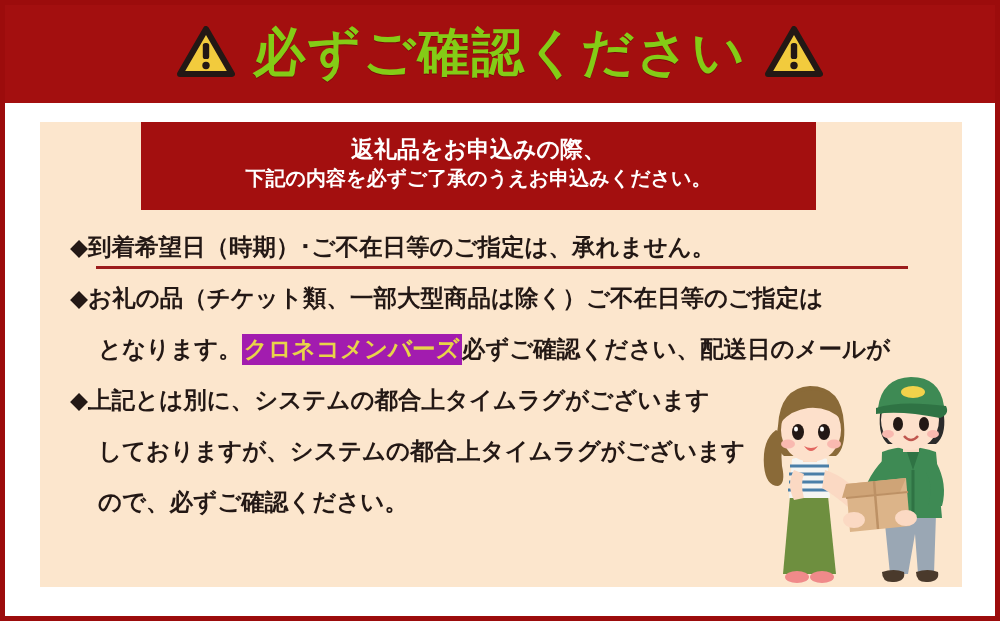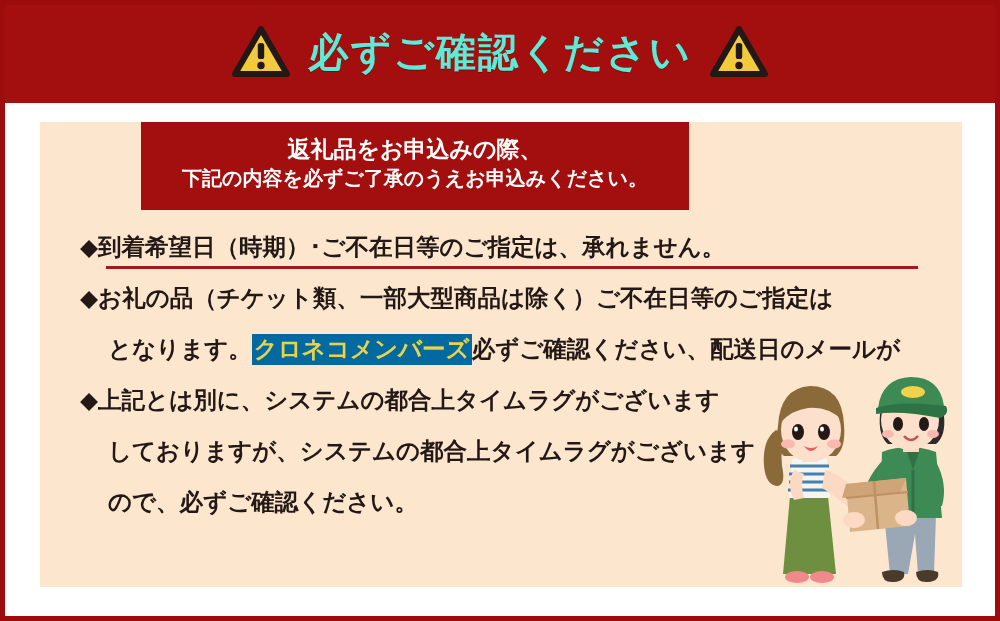--- a/index.html
+++ b/index.html
@@ -27,22 +27,22 @@
     top: -5px;
     width: 1000px;
     height: 103px;
     background: #a30f0f;
     display: flex;
     align-items: center;
     justify-content: center;
     gap: 18px;
   }
   .header-title {
-    color: #5eead4;
-    font-size: 40px;
+    color: #84cc16;
+    font-size: 52px;
     font-weight: bold;
     letter-spacing: 2px;
     white-space: nowrap;
     line-height: 1;
     text-shadow: 0 1px 0 rgba(0,0,0,0.25);
   }
   .warn-icon {
     width: 58px;
     height: 52px;
     flex: 0 0 auto;
@@ -56,42 +56,42 @@
     width: 922px;
     height: 465px;
     background: #fce6cd;
     overflow: hidden;
   }
   
   .sub-banner {
     position: absolute;
     left: 101px;
     top: -5px;
-    width: 548px;
+    width: 675px;
     height: 93px;
     background: #a30f0f;
     display: flex;
     flex-direction: column;
     align-items: center;
     justify-content: center;
     gap: 4px;
   }
   .sub-banner-line {
     color: #ffffff;
     font-weight: bold;
     white-space: nowrap;
     line-height: 1.18;
   }
   .sub-line-1 { font-size: 23px; }
   .sub-line-2 { font-size: 20px; }
 
   
   .body-text {
     position: absolute;
-    left: 40px;
+    left: 30px;
     top: 100px;
     width: 860px;
     color: #231815;
     font-weight: bold;
     font-size: 23.5px;
     line-height: 51px;
   }
   .tline {
     white-space: nowrap;
     position: relative;
@@ -150,21 +150,21 @@
     <div class="sub-banner">
       <div class="sub-banner-line sub-line-1">返礼品をお申込みの際、</div>
       <div class="sub-banner-line sub-line-2">下記の内容を必ずご了承のうえお申込みください。</div>
     </div>
 
     <div class="body-text">
 
       <div class="tline underline-row"><span class="diamond">◆</span><span>到着希望日（時期）･ご不在日等のご指定は、承れません。</span></div>
 
       <div class="tline"><span class="diamond">◆</span><span>お礼の品（チケット類、一部大型商品は除く）ご不在日等のご指定は</span></div>
-      <div class="tline indent"><span>となります。</span><span class="hl" style="background: #0369a1; color: rgb(232, 212, 73);">クロネコメンバーズ</span><span>必ずご確認ください、配送日のメールが</span></div>
+      <div class="tline indent"><span>となります。</span><span class="hl" style="background: #a21caf; color: rgb(232, 212, 73);">クロネコメンバーズ</span><span>必ずご確認ください、配送日のメールが</span></div>
 
       <div class="tline"><span class="diamond">◆</span><span>上記とは別に、システムの都合上タイムラグがございます</span></div>
       <div class="tline indent"><span>しておりますが、システムの都合上タイムラグがございます</span></div>
       <div class="tline indent"><span>ので、必ずご確認ください。</span></div>
     </div>
 
     <div class="illus">
       <svg viewBox="0 0 218 215" width="218" height="215" aria-hidden="true">
 
         <path d="M40 122 L78 122 L86 200 L33 200 Z" fill="#6e8f3f"></path>

